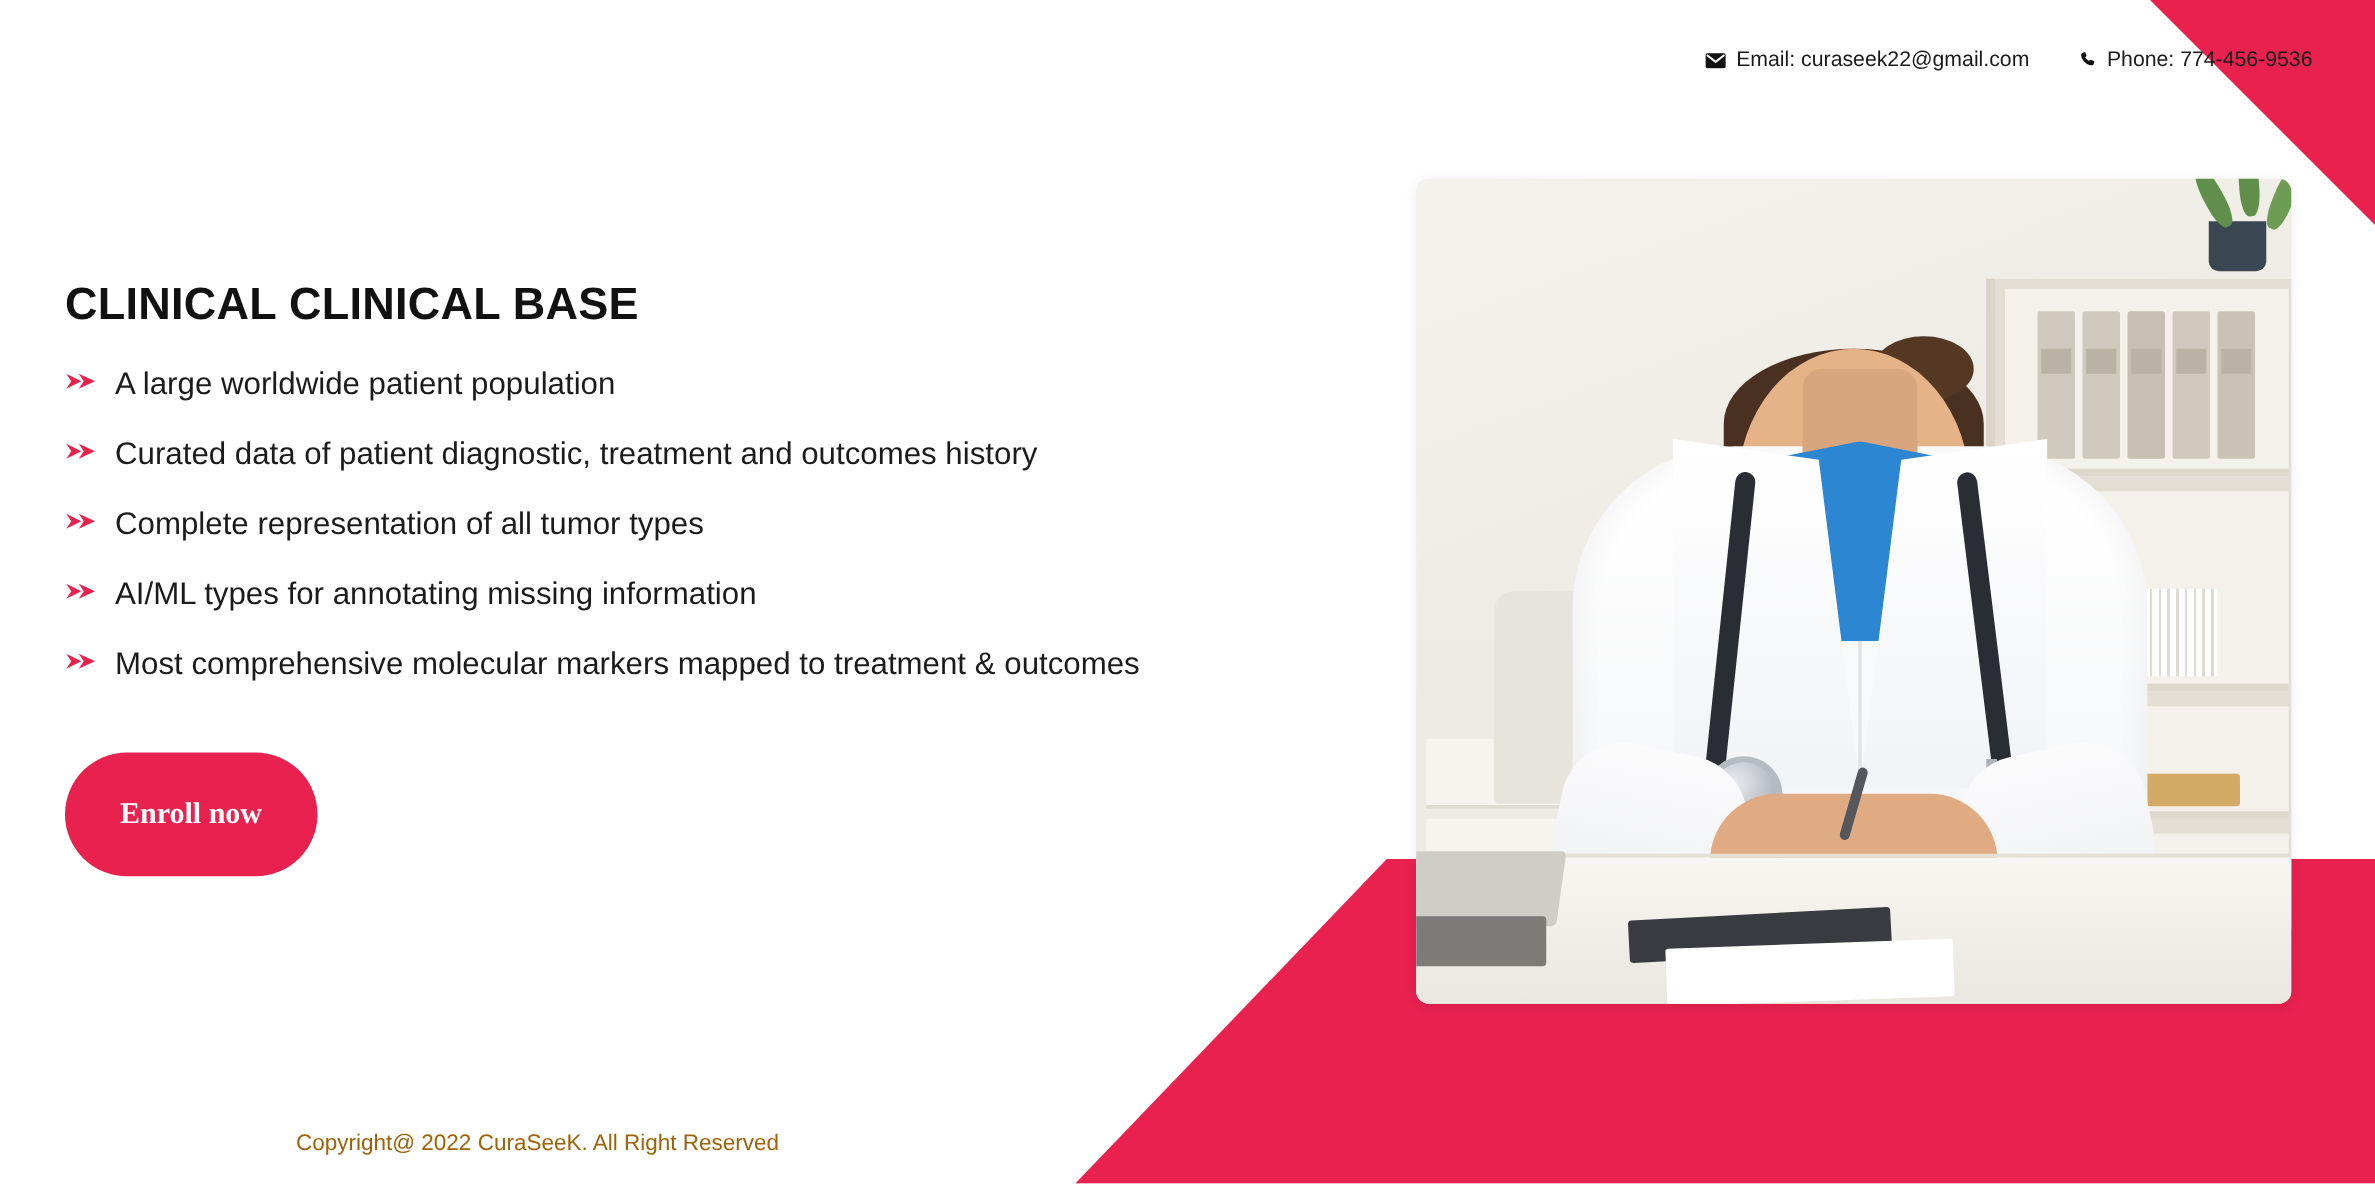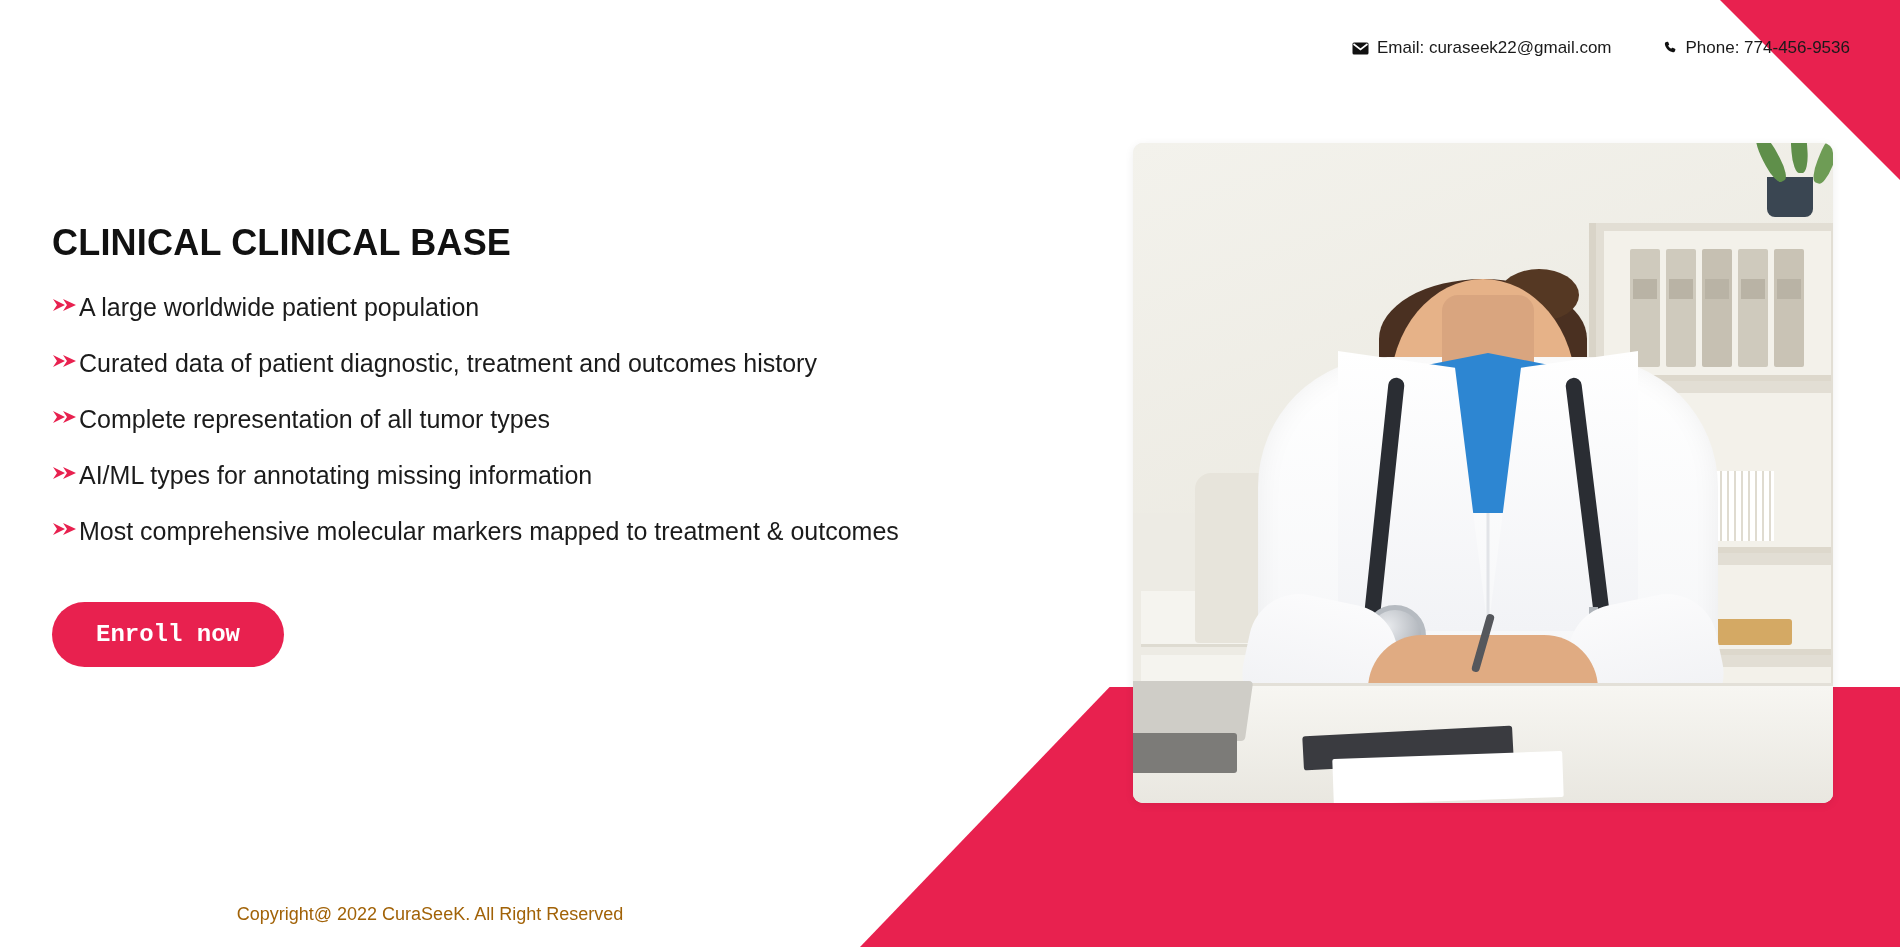--- a/index.html
+++ b/index.html
@@ -48,21 +48,21 @@
     font-weight:bold;
     letter-spacing:-0.5px;
     color:#111111;
     z-index:5;
   }
   .contact-bar {
     position:absolute;
     right:50px; top:38px;
     display:flex;
     align-items:flex-end;
-    gap:52px;
+    gap:40px;
     z-index:5;
   }
   .contact-item {
     display:flex;
     align-items:center;
     gap:8px;
     font-size:17px;
     color:#1a1a1a;
     white-space:nowrap;
   }
@@ -79,43 +79,43 @@
     font-size:36px;
     font-weight:bold;
     letter-spacing:0.2px;
     color:#111111;
     margin-bottom:28px;
   }
   .feature-list { list-style:none; }
   .feature-item {
     display:flex;
     align-items:center;
-    gap:1px;
+    gap:14px;
     margin-bottom:26px;
   }
   .arrow-icon { flex:none; display:block; }
   .feature-text {
     font-size:25px;
     color:#1b1b1b;
     line-height:1.2;
   }
   .cta-button {
     margin-top:30px;
     display:inline-flex;
     align-items:center;
     justify-content:center;
     background:var(--brand,#e8214f);
     color:#ffffff;
     font-size:24px;
     font-weight:bold;
     border:none;
     border-radius:999px;
-    padding:19px 44px;
+    padding:36px 44px;
     cursor:pointer;
-    font-family:Liberation Mono, monospace;
+    font-family:Liberation Serif, serif;
   }
 
   
   .photo-frame {
     position:absolute;
     left:1133px; top:143px;
     width:700px; height:660px;
     border-radius:10px;
     overflow:hidden;
     z-index:4;

